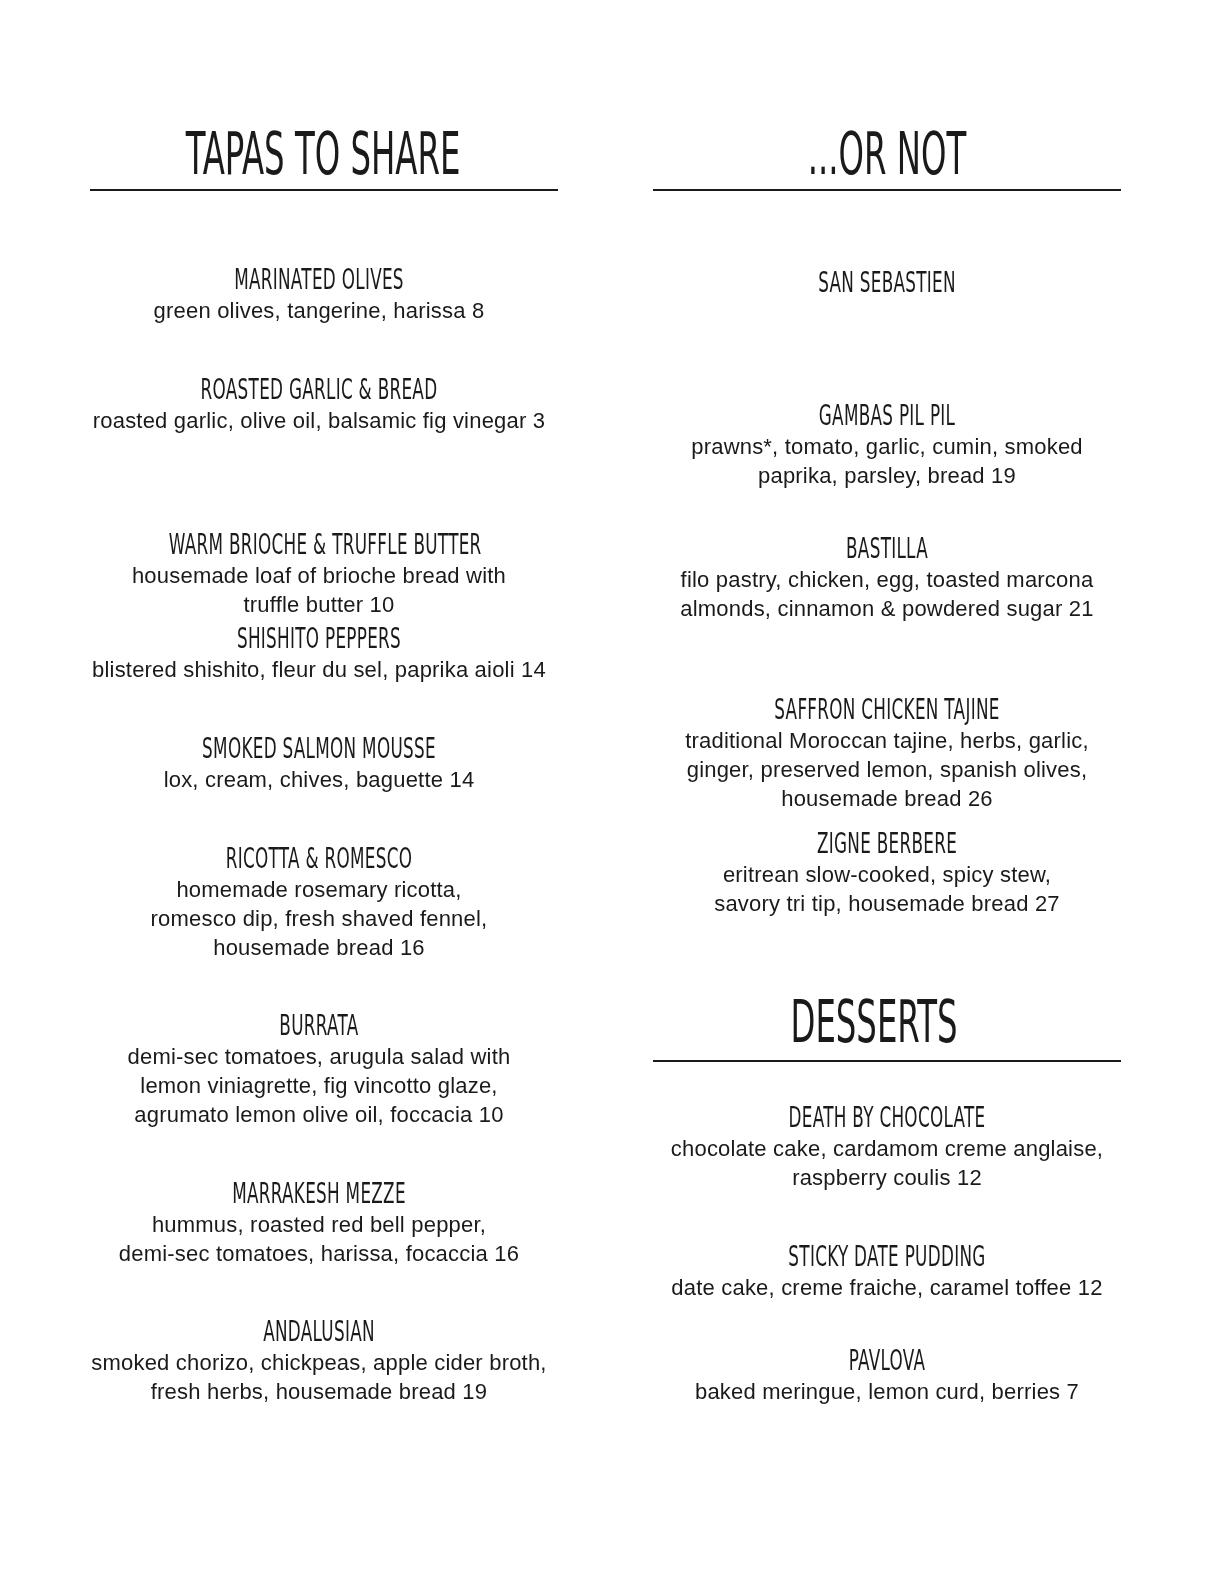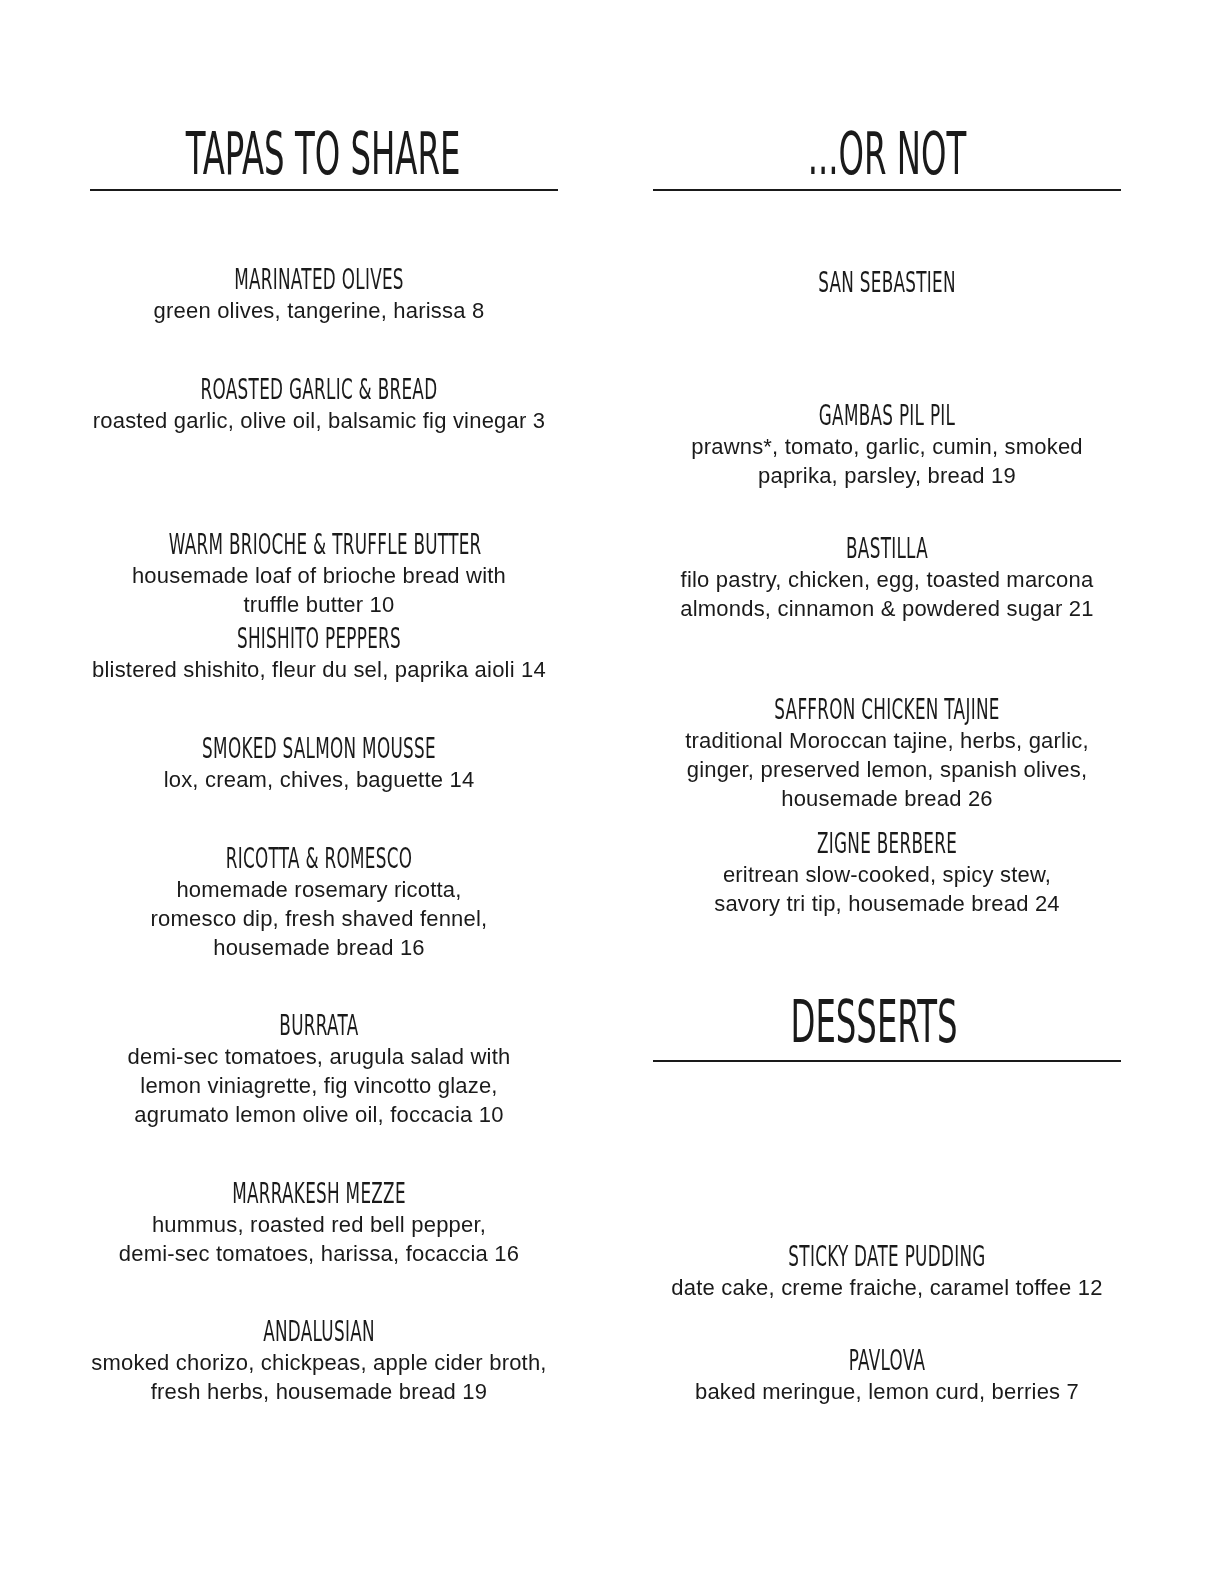--- a/index.html
+++ b/index.html
@@ -103,26 +103,31 @@
   </div>
   <div class="item" style="top:664px;margin-top:28px;">
     <div class="item-name">SAFFRON CHICKEN TAJINE</div>
     <div class="item-desc">traditional Moroccan tajine, herbs, garlic,
 ginger, preserved lemon, spanish olives,
 housemade bread   26</div>
   </div>
   <div class="item" style="top:826px;">
     <div class="item-name">ZIGNE BERBERE</div>
     <div class="item-desc">eritrean slow-cooked, spicy stew,
-savory tri tip, housemade bread   24</div>
+savory tri tip, housemade bread   27</div>
   </div>
 
   <div class="section-title" style="left:-34px; top:992px;">DESSERTS</div>
   <div class="rule" style="top:1060px; left:25px; width:468px;"></div>
 
+  <div class="item" style="top:1100px;">
+    <div class="item-name">DEATH BY CHOCOLATE</div>
+    <div class="item-desc">chocolate cake, cardamom creme anglaise,
+raspberry coulis  12</div>
+  </div>
   <div class="item" style="top:1239px;">
     <div class="item-name">STICKY DATE PUDDING</div>
     <div class="item-desc">date cake, creme fraiche, caramel toffee  12</div>
   </div>
   <div class="item" style="top:1343px;">
     <div class="item-name">PAVLOVA</div>
     <div class="item-desc">baked meringue, lemon curd, berries  7</div>
   </div>
 </div>
 

